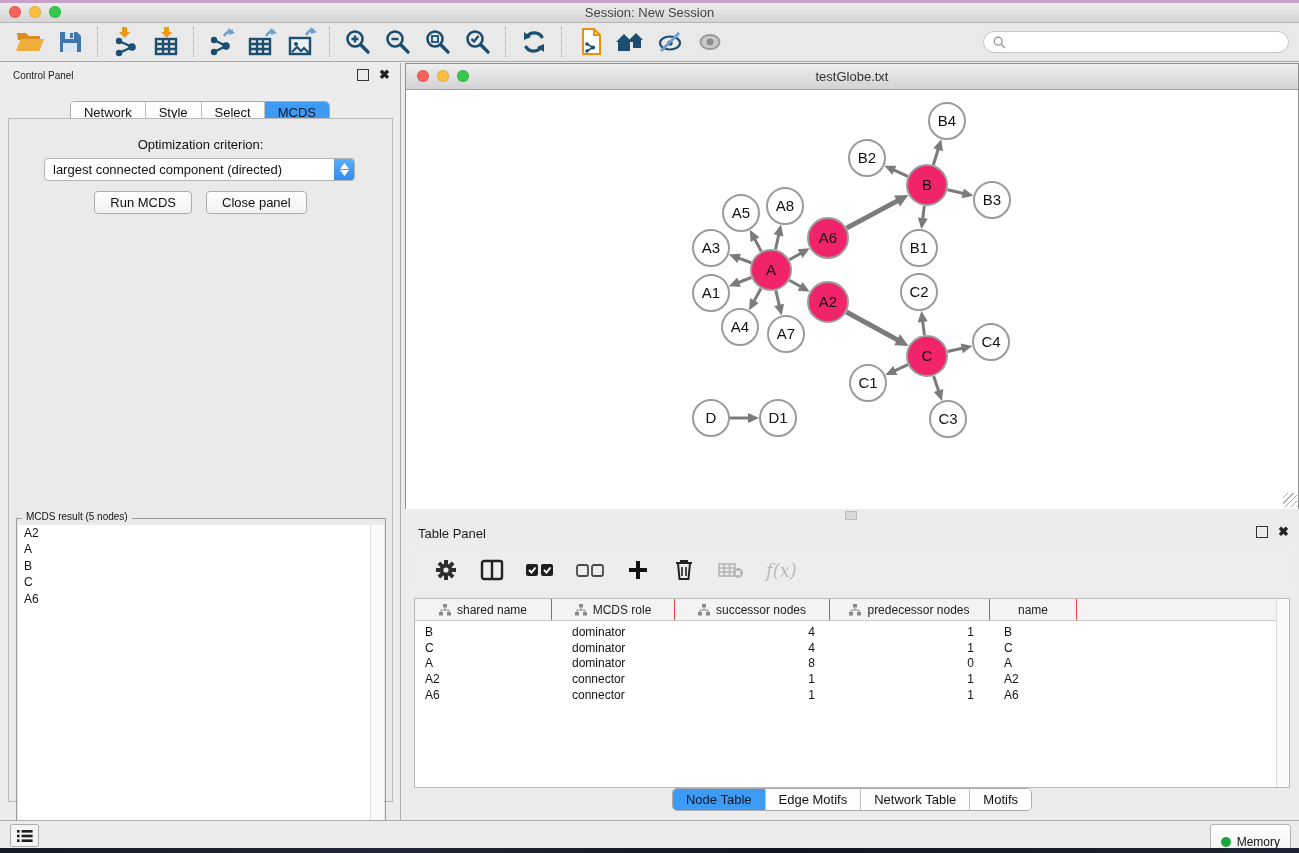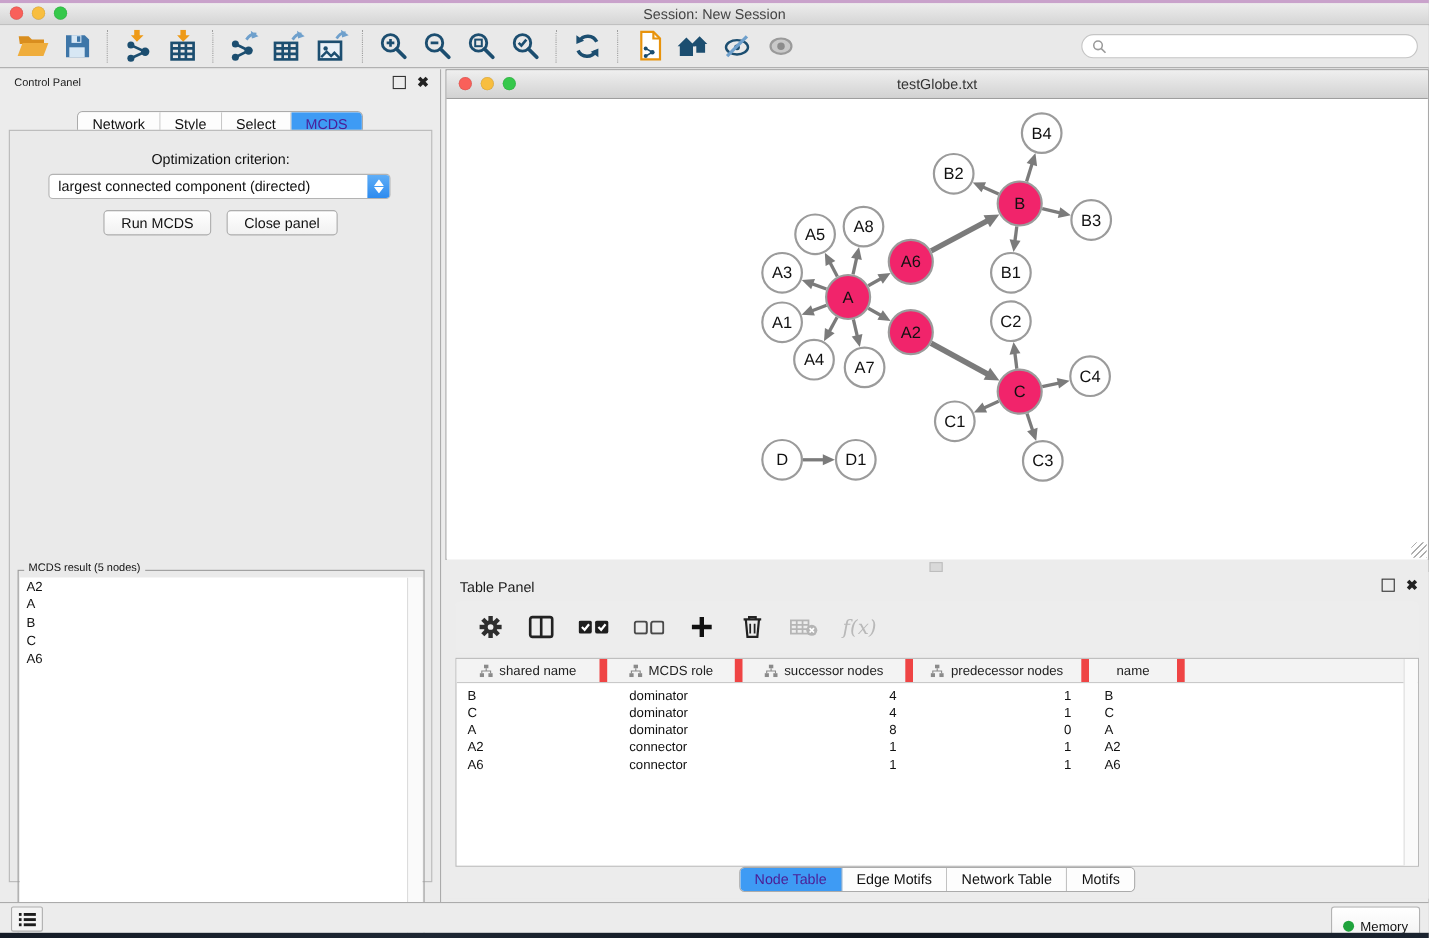--- a/index.html
+++ b/index.html
@@ -31,21 +31,21 @@
   .panel-head{position:relative;height:27px;}
   .panel-head .phtitle{position:absolute;left:13px;top:7px;font-size:10px;color:#1B1B1B;}
   .ph-icons{position:absolute;right:10px;top:6px;display:flex;gap:10px;align-items:center;}
   .float-icon{width:10px;height:10px;border:1.5px solid #333;display:inline-block;}
   .close-icon{font-size:13px;font-weight:bold;color:#222;line-height:12px;}
   .cp-tabs{display:flex;justify-content:center;margin-top:11px;}
   .seg{display:flex;border-radius:5px;overflow:hidden;border:1px solid #ABABAB;background:#fff;}
   .seg .tab{padding:2px 13px;font-size:13px;color:#111;background:#FDFDFD;border-right:1px solid #C2C2C2;
     line-height:17px;cursor:pointer;}
   .seg .tab:last-child{border-right:none;}
-  .seg .tab.active{background:#3E9BF4;color:#4c1d95;}
+  .seg .tab.active{background:#3E9BF4;color:#0f172a;}
   .cp-content{position:absolute;left:8px;top:55px;width:385px;height:684px;
     border:1px solid #B9B9B9;background:#EAEAEA;box-sizing:border-box;}
   .opt-label{text-align:center;margin-top:18px;font-size:13px;color:#111;}
   .dropdown{position:absolute;left:35px;top:39px;width:311px;height:23px;background:#fff;
     border:1px solid #B3B3B3;border-radius:4px;display:flex;align-items:center;box-sizing:border-box;cursor:pointer;}
   .dropdown .dval{flex:1;font-size:13px;color:#111;padding-left:8px;white-space:nowrap;overflow:hidden;}
   .dropdown .stepper{width:20px;height:21px;background:linear-gradient(#5FAEF7,#2E8BEF);
     border-radius:0 3px 3px 0;display:flex;flex-direction:column;align-items:center;justify-content:center;gap:1px;}
   .cp-buttons{position:absolute;left:0;right:0;top:72px;display:flex;justify-content:center;gap:14px;}
   .btn{height:23px;padding:0 15px;font-size:13px;color:#111;background:linear-gradient(#FFFFFF,#F1F1F1);
@@ -73,21 +73,21 @@
   .tp-head .phtitle{position:absolute;left:13px;top:6px;font-size:13px;color:#1B1B1B;}
   .tp-toolbar{position:absolute;left:9px;top:27px;width:876px;height:46px;background:#EDEDED;
     border-radius:4px;display:flex;align-items:center;gap:22px;padding-left:20px;box-sizing:border-box;}
   .tp-tool{display:flex;align-items:center;justify-content:center;min-width:24px;height:30px;cursor:pointer;}
   .fx{font-family:"DejaVu Serif",serif;font-style:italic;font-size:18px;color:#B9B9B9;}
   .datatable{position:absolute;left:9px;top:78px;width:876px;height:190px;background:#fff;
     border:1px solid #B9B9B9;box-sizing:border-box;overflow:hidden;}
   .trow{display:grid;grid-template-columns:137px 123px 155px 160px 87px 1fr;}
   .thead{background:#F3F3F3;border-bottom:1px solid #C9C9C9;height:21px;}
   .th{display:flex;align-items:center;justify-content:center;gap:6px;font-size:12px;color:#222;
-    border-right:7px solid #ef4444;height:21px;box-sizing:border-box;cursor:pointer;}
+    border-right:1px solid #ef4444;height:21px;box-sizing:border-box;cursor:pointer;}
   .th:last-child{border-right:none;}
   .tbody{padding-top:4px;}
   .tcell{font-size:12px;color:#111;line-height:15.7px;white-space:nowrap;overflow:hidden;}
   .c0{padding-left:10px;} .c1{padding-left:20px;} .c2{text-align:right;padding-right:15px;}
   .c3{text-align:right;padding-right:16px;} .c4{padding-left:14px;}
   .table-scroll{position:absolute;right:0;top:0;bottom:0;width:12px;background:#FAFAFA;border-left:1px solid #DDD;}
   .tp-tabs{position:absolute;left:0;right:0;top:268px;display:flex;justify-content:center;}
   
   .statusbar{position:absolute;left:0;top:820px;width:1299px;height:28px;background:#ECECEC;
     border-top:1px solid #ABABAB;box-sizing:border-box;}

